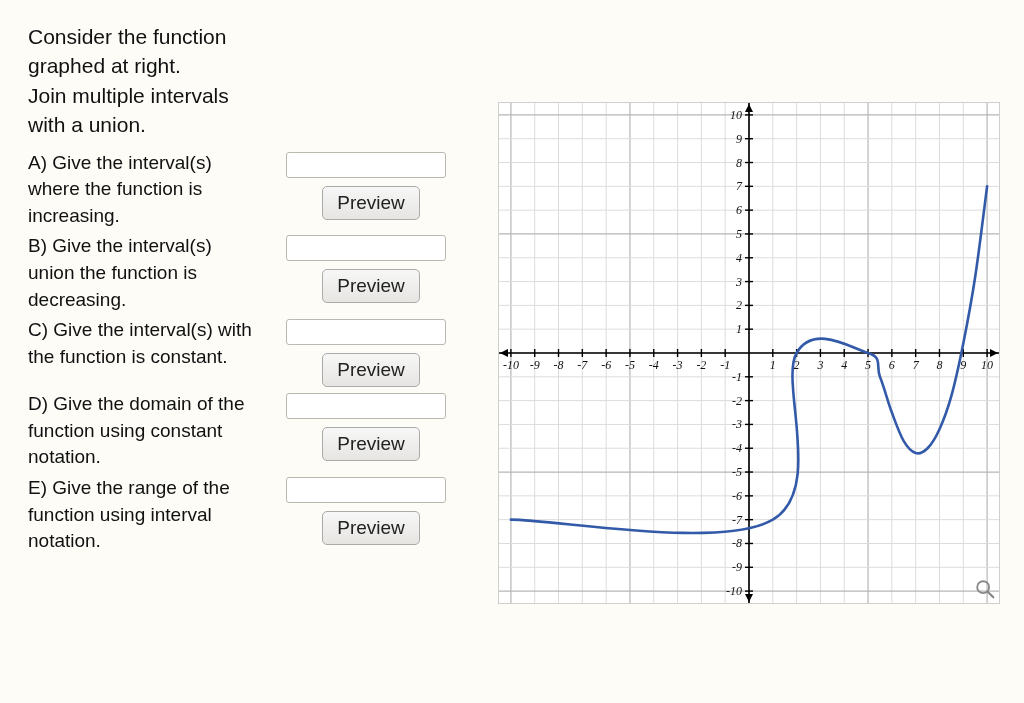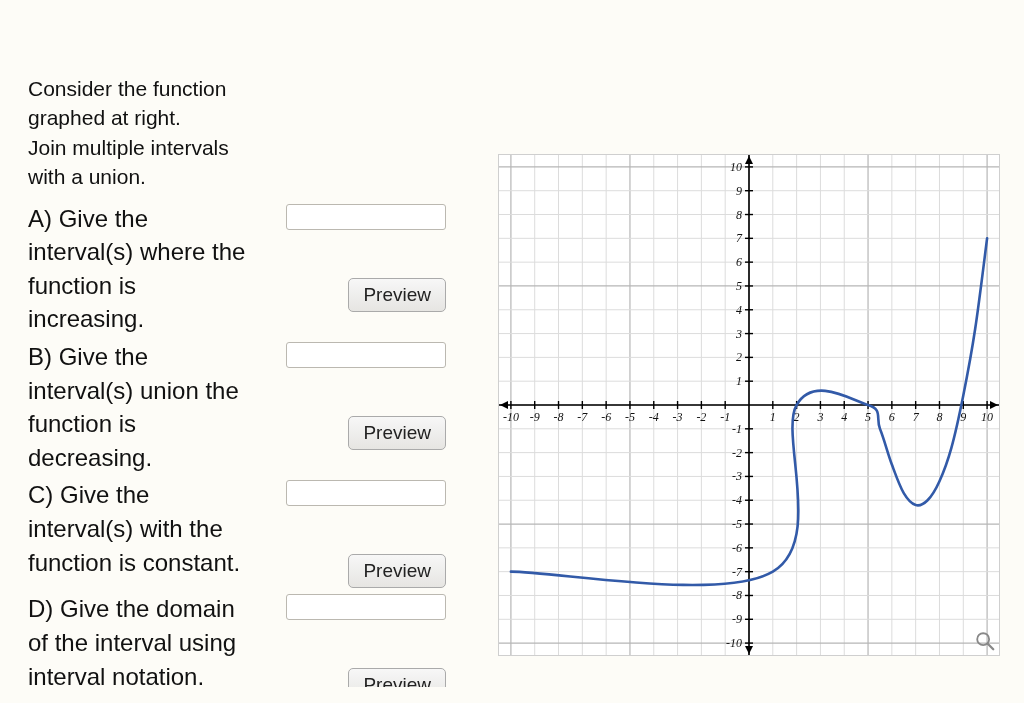--- a/index.html
+++ b/index.html
@@ -7,23 +7,22 @@
     padding: 0;
     background: #fdfcf7;
     font-family: "Segoe UI", "Helvetica Neue", Arial, sans-serif;
     color: #111;
   }
   .page {
     width: 1024px;
     height: 643px;
     position: relative;
     box-sizing: border-box;
-    padding: 30px 20px 10px 28px;
+    padding: 22px 20px 10px 28px;
     display: flex;
-    margin-top: 44px;
   }
   .left-col {
     width: 470px;
     flex: 0 0 auto;
   }
   .right-col {
     flex: 1 1 auto;
     position: relative;
     padding-top: 80px;
   }
@@ -33,31 +32,30 @@
     margin-bottom: 10px;
     max-width: 240px;
   }
   .question-row {
     display: flex;
     align-items: flex-start;
     margin-bottom: 4px;
   }
   .question-text {
     width: 240px;
-    font-size: 24px;
+    font-size: 19px;
     line-height: 1.4;
     padding-right: 10px;
     box-sizing: border-box;
   }
   .answer-col {
     display: flex;
     flex-direction: column;
-    align-items: flex-end;
+    align-items: center;
     padding-top: 2px;
-    gap: 40px;
   }
   .answer-input {
     width: 160px;
     height: 26px;
     border: 1px solid #bbb8b0;
     border-radius: 3px;
     background: #fff;
     padding: 2px 6px;
     font-size: 15px;
     box-sizing: border-box;
@@ -126,28 +124,29 @@
 
     <div class="question-row">
       <div class="question-text">C)  Give the interval(s) with the function is constant.</div>
       <div class="answer-col">
         <input class="answer-input" type="text" value="" style="">
         <button class="preview-btn">Preview</button>
       </div>
     </div>
 
     <div class="question-row">
-      <div class="question-text">D)  Give the domain of the interval using interval notation.</div>
-      <div class="answer-col">
-        <input class="answer-input" type="text" value="" style="">
-        <button class="preview-btn">Preview</button>
-      </div>
-    </div>
-
-    <div class="question-row">
+      <div class="question-text">D)  Give the domain of the function using constant notation.</div>
+      <div class="answer-col">
+        <input class="answer-input" type="text" value="" style="">
+        <button class="preview-btn">Preview</button>
+      </div>
+    </div>
+
+    <div class="question-row">
+      <div class="question-text">E)  Give the range of the function using interval notation.</div>
       <div class="answer-col">
         <input class="answer-input" type="text" value="" style="">
         <button class="preview-btn">Preview</button>
       </div>
     </div>
   </div>
 
   <div class="right-col">
     <div class="graph-wrap">
       <svg id="graph-svg" width="500" height="500" viewBox="0 0 500 500">

